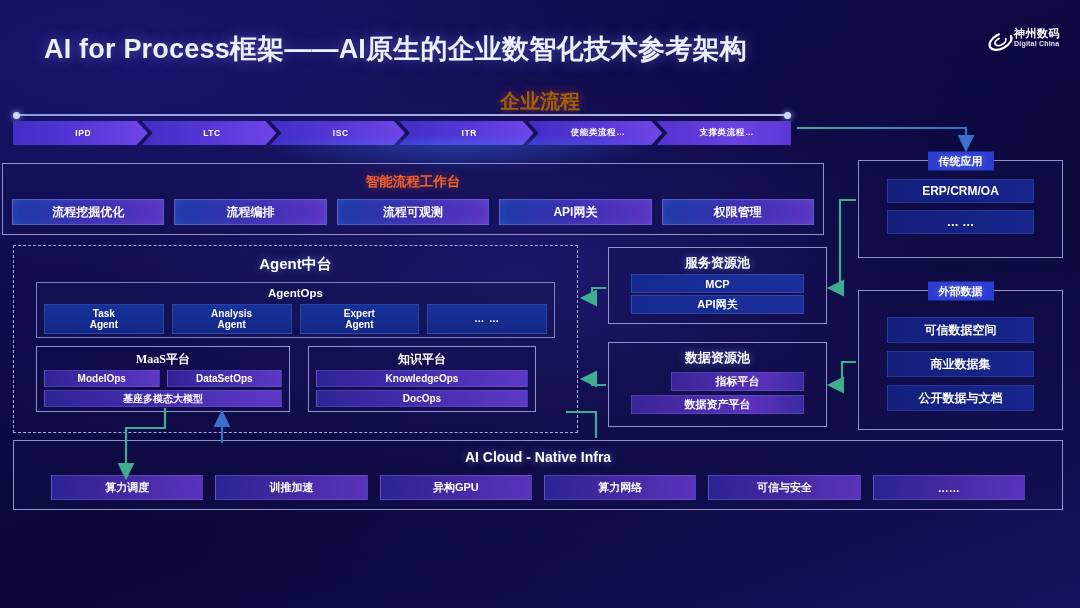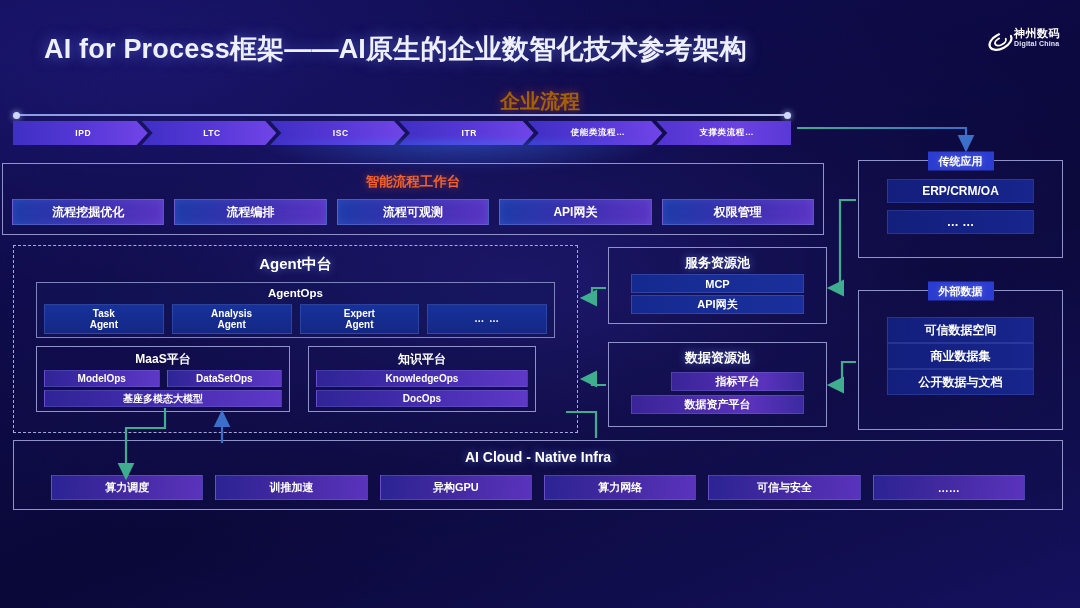--- a/index.html
+++ b/index.html
@@ -116,21 +116,21 @@
     align-items: center; justify-content: center; line-height: 1.12;
     font-size: 10px; font-weight: 700; color: #fff;
     background: linear-gradient(180deg, #17329c 0%, #142784 100%);
     border: 1px solid rgba(120,140,220,.25);
   }
   .agent-box .dots { font-size: 10px; letter-spacing: 1px; }
 
   .sub-panel { position: absolute; border: 1px solid #8f93c9; background: rgba(18,14,76,.35); }
   #maas { left: 22px; top: 100px; width: 254px; height: 66px; }
   #kb   { left: 294px; top: 100px; width: 228px; height: 66px; }
-  .sub-panel .sub-title { text-align: center; font-size: 12px; font-weight: 700; margin-top: 4px; color: #fff; }
+  .sub-panel .sub-title { text-align: center; font-size: 12px; font-weight: 700; margin-top: 4px; color: #fff; font-family: Liberation Serif, serif; }
   .bar-row { position: absolute; left: 7px; right: 7px; display: flex; gap: 7px; }
   .bar-row.r1 { top: 23px; }
   .bar-row.r2 { top: 43px; }
   .bar {
     flex: 1; height: 17px; display: flex; align-items: center; justify-content: center;
     font-size: 10px; font-weight: 700; color: #fff;
     background: linear-gradient(90deg, #2f2496 0%, #4a2fb4 60%, #5e38c6 100%);
     border: 1px solid rgba(150,160,230,.2);
     white-space: nowrap;
   }
@@ -155,21 +155,21 @@
   
   #legacy-app { left: 858px; top: 160px; width: 205px; height: 98px; }
   #ext-data   { left: 858px; top: 290px; width: 205px; height: 140px; }
   .tag {
     position: absolute; left: 50%; transform: translate(-50%, -50%); top: 0;
     padding: 2px 11px; font-size: 11px; font-weight: 700; color: #fff;
     background: #2b3cd0; white-space: nowrap;
     text-shadow: 0 0 6px rgba(255,255,255,.3);
   }
   .rp-list { position: absolute; left: 28px; right: 28px; top: 18px; display: flex; flex-direction: column; gap: 7px; }
-  #ext-data .rp-list { top: 26px; gap: 0; }
+  #ext-data .rp-list { top: 26px; gap: 8px; }
   .rp-item {
     height: 24px; display: flex; align-items: center; justify-content: center;
     font-size: 12px; font-weight: 700; color: #fff;
     background: linear-gradient(90deg, #131f7c 0%, #17258d 100%);
     border: 1px solid rgba(120,140,220,.2);
     white-space: nowrap;
   }
   #ext-data .rp-item { height: 26px; }
 
   

